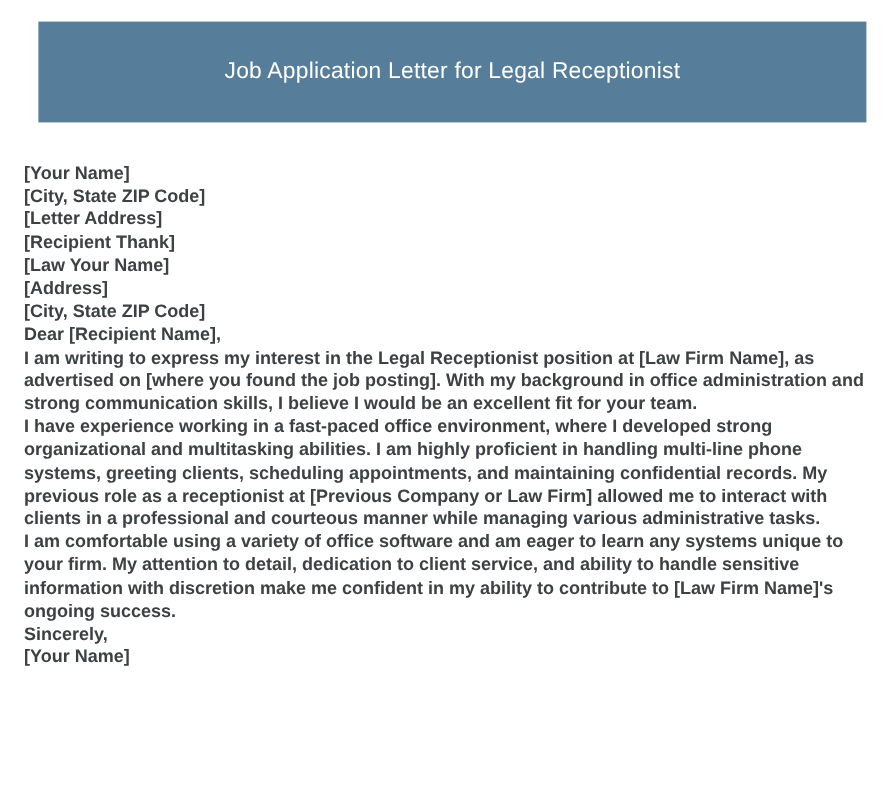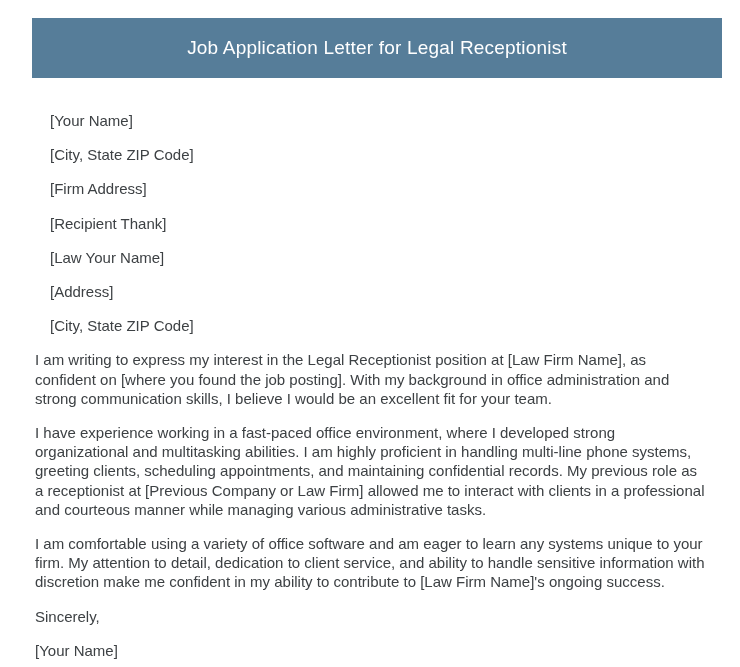--- a/index.html
+++ b/index.html
@@ -20,21 +20,21 @@
     font-family: "Liberation Sans", "DejaVu Sans", sans-serif;
     overflow: hidden;
   }
   .page {
     width: 740px;
     height: 667px;
     background: var(--bg);
   }
   .banner {
     margin: 18px 18px 0 32px;
-    height: 60px;
+    height: 84px;
     background: var(--banner);
     display: flex;
     align-items: center;
     justify-content: center;
   }
   .banner h1 {
     margin: 0;
     color: var(--banner-text);
     font-size: 19px;
     font-weight: 500;
@@ -42,50 +42,52 @@
     font-family: "Liberation Sans", "DejaVu Sans", sans-serif;
   }
   .letter {
     margin: 33px 20px 0 20px;
     color: var(--text);
     font-size: 15px;
     line-height: 19.2px;
   }
   .letter p,
   .letter div {
-    margin: 15px;
+    margin: 0;
     padding: 0;
+    font-weight: bold;
   }
 </style>
 </head>
 <body>
 
 <div class="page">
 
   <div class="banner">
     <h1>Job Application Letter for Legal Receptionist</h1>
   </div>
 
   <div class="letter">
 
     <div>
       <div>[Your Name]</div>
       <div>[City, State ZIP Code]</div>
-      <div>[Firm Address]</div>
+      <div>[Letter Address]</div>
     </div>
 
     <div>
       <div>[Recipient Thank]</div>
       <div>[Law Your Name]</div>
       <div>[Address]</div>
       <div>[City, State ZIP Code]</div>
     </div>
 
+    <div>Dear [Recipient Name],</div>
 
-    <p>I am writing to express my interest in the Legal Receptionist position at [Law Firm Name], as confident on [where you found the job posting]. With my background in office administration and strong communication skills, I believe I would be an excellent fit for your team.</p>
+    <p>I am writing to express my interest in the Legal Receptionist position at [Law Firm Name], as advertised on [where you found the job posting]. With my background in office administration and strong communication skills, I believe I would be an excellent fit for your team.</p>
     <p>I have experience working in a fast-paced office environment, where I developed strong organizational and multitasking abilities. I am highly proficient in handling multi-line phone systems, greeting clients, scheduling appointments, and maintaining confidential records. My previous role as a receptionist at [Previous Company or Law Firm] allowed me to interact with clients in a professional and courteous manner while managing various administrative tasks.</p>
     <p>I am comfortable using a variety of office software and am eager to learn any systems unique to your firm. My attention to detail, dedication to client service, and ability to handle sensitive information with discretion make me confident in my ability to contribute to [Law Firm Name]'s ongoing success.</p>
 
     <div>Sincerely,</div>
     <div>[Your Name]</div>
 
   </div>
 
 </div>
 

